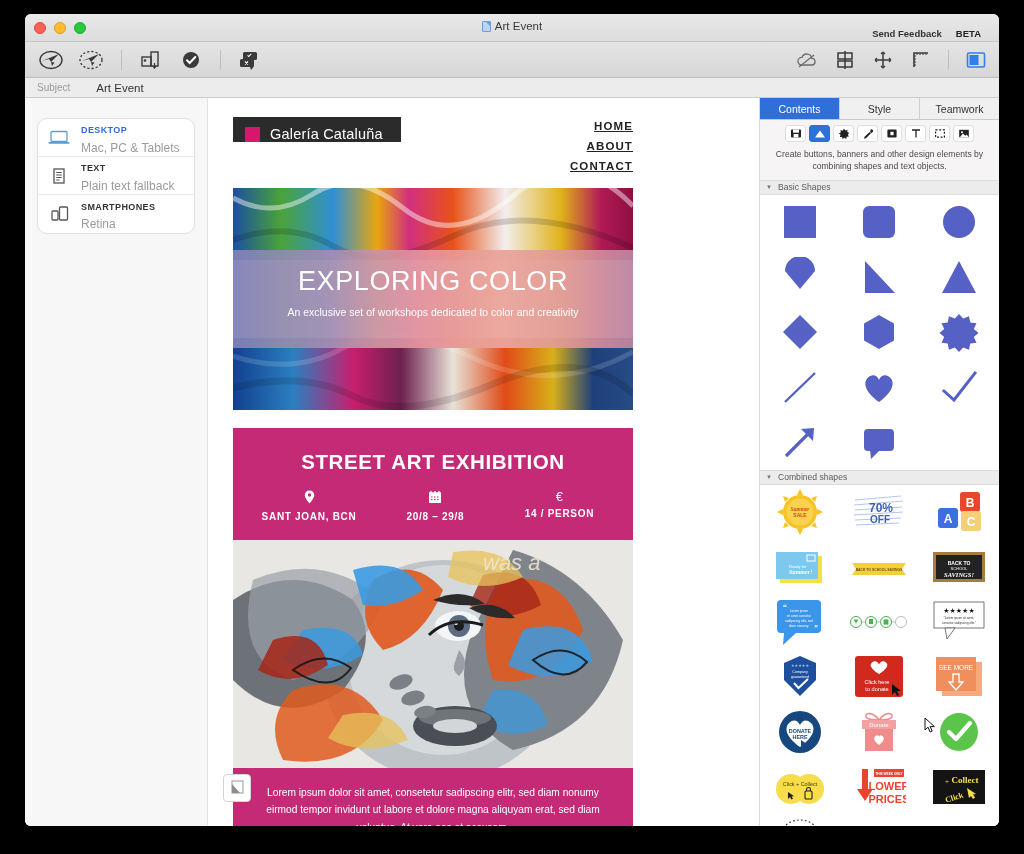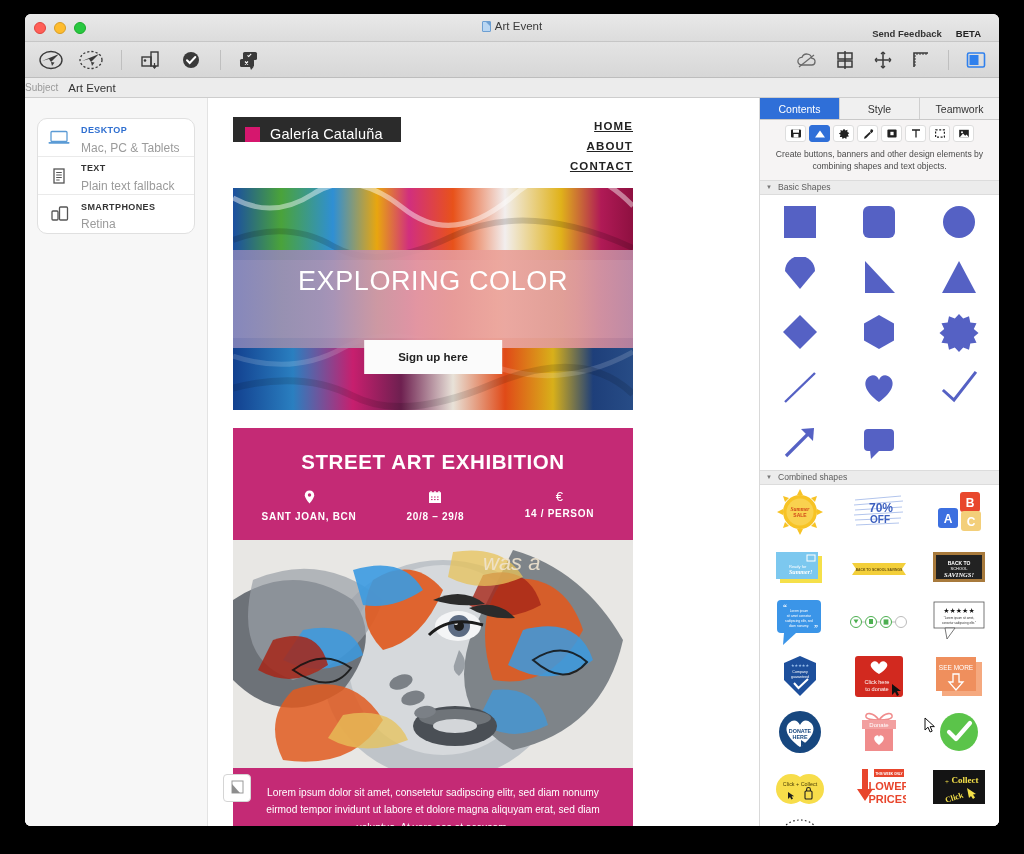--- a/index.html
+++ b/index.html
@@ -32,21 +32,21 @@
   .tbtn{ width:34px;height:32px; display:flex;align-items:center;justify-content:center;
     cursor:default; }
   .tb-right{ position:absolute; right:6px; top:2px; display:flex; align-items:center; gap:4px; }
   .tb-meta{ position:absolute; right:12px; top:-16px; display:flex; gap:14px; align-items:baseline;}
   .tb-feedback{ font-size:9.5px; color:#333; font-weight:bold; }
   .tb-beta{ font-size:9.5px; color:#222; font-weight:bold; }
   .sep{ width:1px;height:20px;background:#bfbfbf;margin:0 6px; }
 
   
   .subjectbar{ height:20px; background:#ececec; border-bottom:1px solid #cdcdcd;
-    display:flex; align-items:center; gap:10px; }
+    display:flex; align-items:center; padding-left:12px; gap:26px; }
   .subj-label{ font-size:10px; color:#9a9a9a; }
   .subj-value{ font-size:11.5px; color:#333; }
 
   
   .body{ position:relative; height:728px; background:#fff; }
 
   
   .sidebar{ position:absolute; left:0; top:0; width:183px; height:100%;
     background:#f7f7f7; border-right:1px solid #e3e3e3; padding-top:20px; }
   .sb-group{ margin:0 12px 12px 12px; border:1px solid #e0e0e0; border-radius:10px;
@@ -329,21 +329,21 @@
               <g opacity=".45">
                 <path d="M0 10 q40 22 80 -4 t90 14 t110 -12 t120 10" stroke="#ffffff" stroke-width="5" fill="none"></path>
                 <path d="M0 52 q55 -20 100 6 t120 -10 t180 12" stroke="#00000055" stroke-width="6" fill="none"></path>
                 <path d="M0 168 q60 20 110 -8 t130 10 t160 -6" stroke="#ffffff55" stroke-width="5" fill="none"></path>
                 <path d="M0 200 q70 -18 120 8 t140 -12 t140 10" stroke="#00000044" stroke-width="7" fill="none"></path>
               </g>
             </svg>
           </div>
           <div class="hero-band"></div>
           <div class="hero-t">EXPLORING COLOR</div>
-          <div class="hero-btn">Sign up here</div>
+          <div class="hero-s">An exclusive set of workshops dedicated to color and creativity</div>
         </div>
 
         <div class="pinkband">
           <div class="pb-title">STREET ART EXHIBITION</div>
           <div class="pb-cols">
             <div class="pb-col">
               <div class="pb-ico">
                 <svg width="11" height="14" viewBox="0 0 11 14">
                     <path d="M5.5 0.6 C2.8.6.8 2.6.8 5.2 c0 3 4.7 8.2 4.7 8.2 s4.7-5.2 4.7-8.2 C10.2 2.6 8.2.6 5.5.6z" fill="#fff"></path>
                     <circle cx="5.5" cy="5" r="1.7" fill="#c42a75"></circle>

